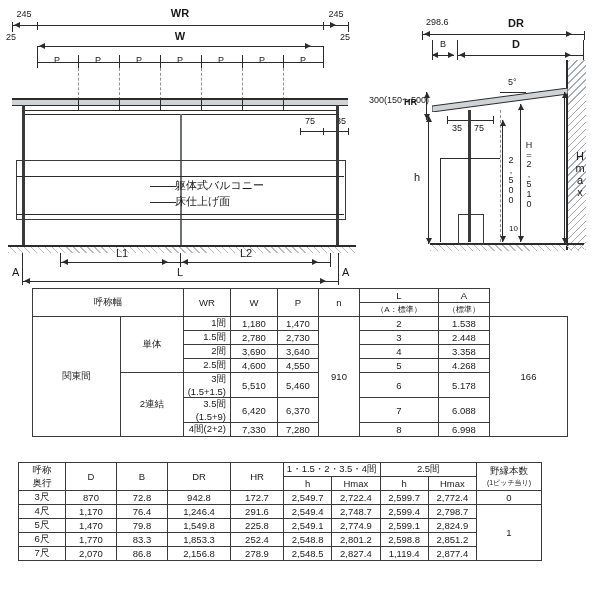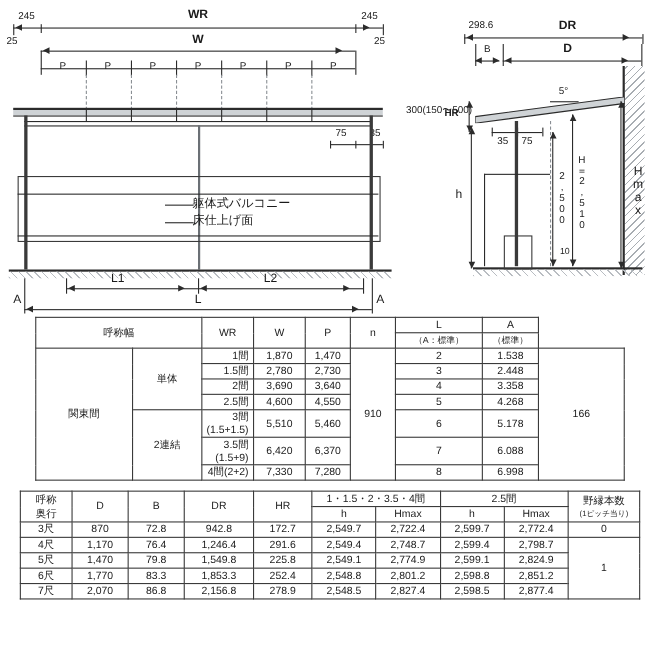--- a/index.html
+++ b/index.html
@@ -29,21 +29,21 @@
   .arrow-r{border-left:6px solid #2b2b2b;}
   .arrow-u,.arrow-d{position:absolute;width:0;height:0;border-left:3px solid transparent;border-right:3px solid transparent;}
   .arrow-u{border-bottom:6px solid #2b2b2b;}
   .arrow-d{border-top:6px solid #2b2b2b;}
 
   
   table{border-collapse:collapse;position:absolute;font-size:9px;}
   table td,table th{border:1px solid #3a3a3a;text-align:center;padding:0;font-weight:normal;height:13px;}
   .t1{left:32px;top:288px;width:536px;}
   .t1 td{font-size:9.5px;}
-  .t2{left:18px;top:446px;width:564px;}
+  .t2{left:18px;top:462px;width:524px;}
   .t2 td{font-size:9.5px;}
   .r{text-align:right;padding-right:4px;}
   .hatch{
     background-image:repeating-linear-gradient(45deg,#b9bdc2 0 1px,transparent 1px 5px);
   }
   .wallhatch{
     background-image:repeating-linear-gradient(-45deg,#a8adb2 0 1px,transparent 1px 5px);
   }
   .roofband{background:#cfd3d6;}
 </style>
@@ -129,21 +129,21 @@
     <div class="hatch" style="position:absolute;left:8px;top:247px;width:348px;height:6px;"></div>
 
     <div class="txt s11" style="left:175px;top:180px;">躯体式バルコニー</div>
     <div class="txt s11" style="left:175px;top:196px;">床仕上げ面</div>
     <div class="ln hl" style="left:150px;top:186px;width:26px;"></div>
     <div class="ln hl" style="left:150px;top:202px;width:26px;"></div>
 
     <div class="ln hl" style="left:60px;top:262px;width:120px;"></div>
     <div class="arrow-l" style="left:62px;top:259px;"></div>
     <div class="arrow-r" style="left:162px;top:259px;"></div>
-    <div class="txt s11 c" style="left:95px;top:248px;padding-left:24px;">L1</div>
+    <div class="txt s11 c" style="left:110px;top:248px;padding-left:24px;">L1</div>
     <div class="ln hl" style="left:180px;top:262px;width:150px;"></div>
     <div class="arrow-l" style="left:182px;top:259px;"></div>
     <div class="arrow-r" style="left:312px;top:259px;"></div>
     <div class="txt s11 c" style="left:246px;top:248px;">L2</div>
 
     <div class="ln hl" style="left:22px;top:281px;width:316px;"></div>
     <div class="arrow-l" style="left:24px;top:278px;"></div>
     <div class="arrow-r" style="left:320px;top:278px;"></div>
     <div class="txt s11 c" style="left:180px;top:267px;">L</div>
     <div class="ln vl" style="left:22px;top:253px;height:32px;"></div>
@@ -248,21 +248,21 @@
     </tr>
     <tr>
       <td style="font-size:8px;">（A：標準）</td>
       <td style="font-size:8px;">（標準）</td>
     </tr>
 
     <tr>
       <td rowspan="7" style="width:56px;">関東間</td>
       <td rowspan="4" style="width:40px;">単体</td>
       <td class="r">1間</td>
-      <td>1,870</td>
+      <td>1,180</td>
       <td>1,470</td>
       <td rowspan="7">910</td>
       <td>2</td>
       <td>1.538</td>
       <td rowspan="7">166</td>
     </tr>
     <tr>
       <td class="r">1.5間</td>
       <td>2,780</td>
       <td>2,730</td>
@@ -380,19 +380,19 @@
       <td>2,851.2</td>
     </tr>
     <tr>
       <td>7尺</td>
       <td>2,070</td>
       <td>86.8</td>
       <td>2,156.8</td>
       <td>278.9</td>
       <td>2,548.5</td>
       <td>2,827.4</td>
-      <td>2,598.5</td>
+      <td>1,119.4</td>
       <td>2,877.4</td>
     </tr>
   </tbody>
     </table>
 
 </div>
 
 </body></html>

